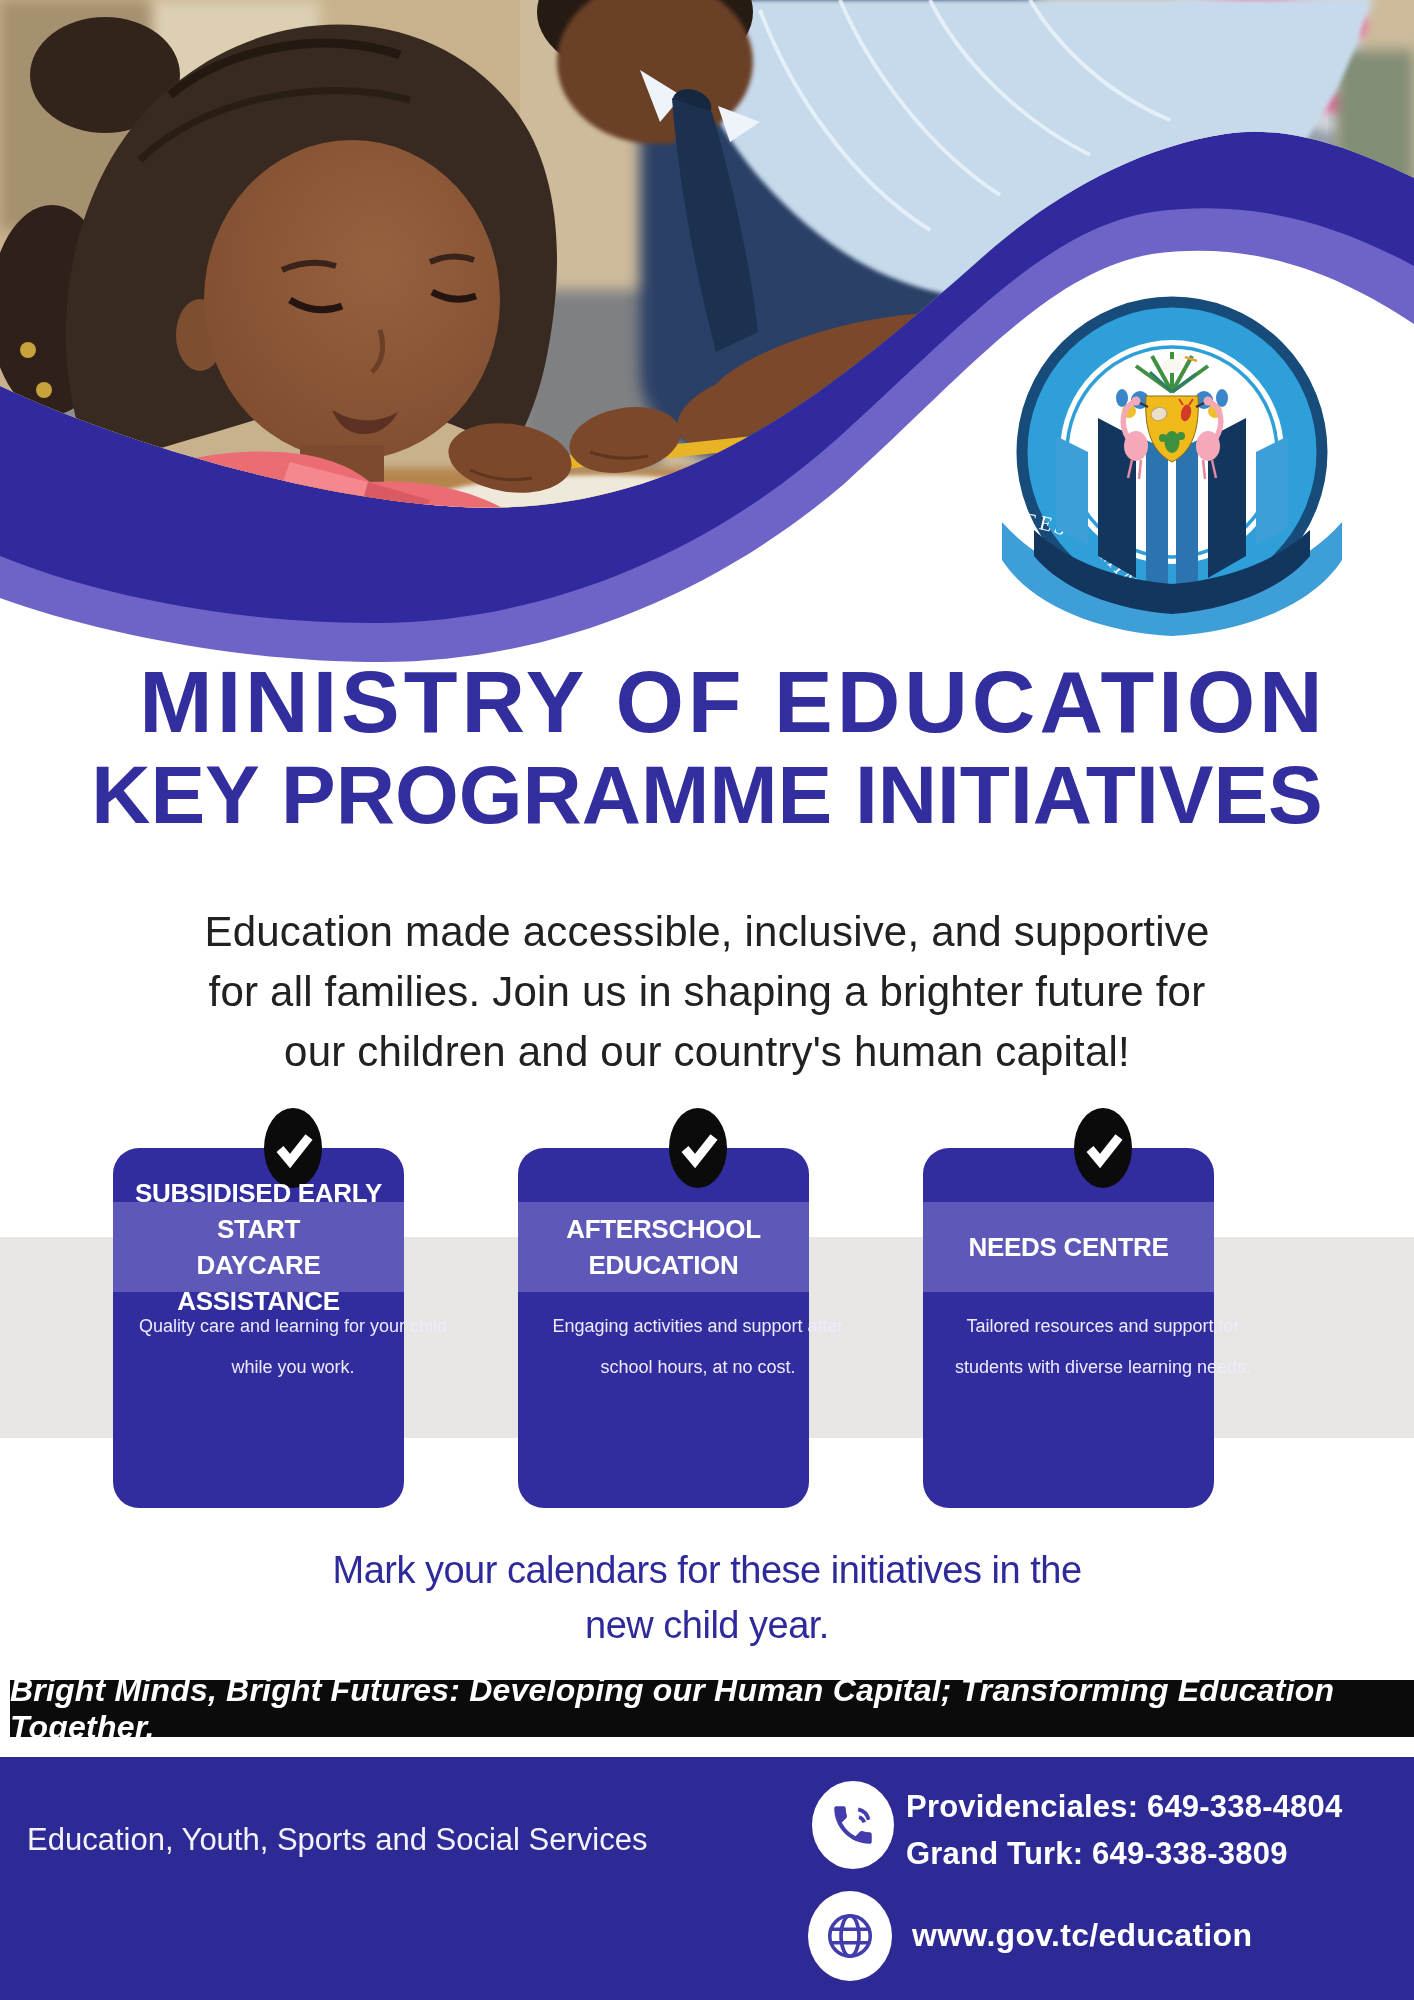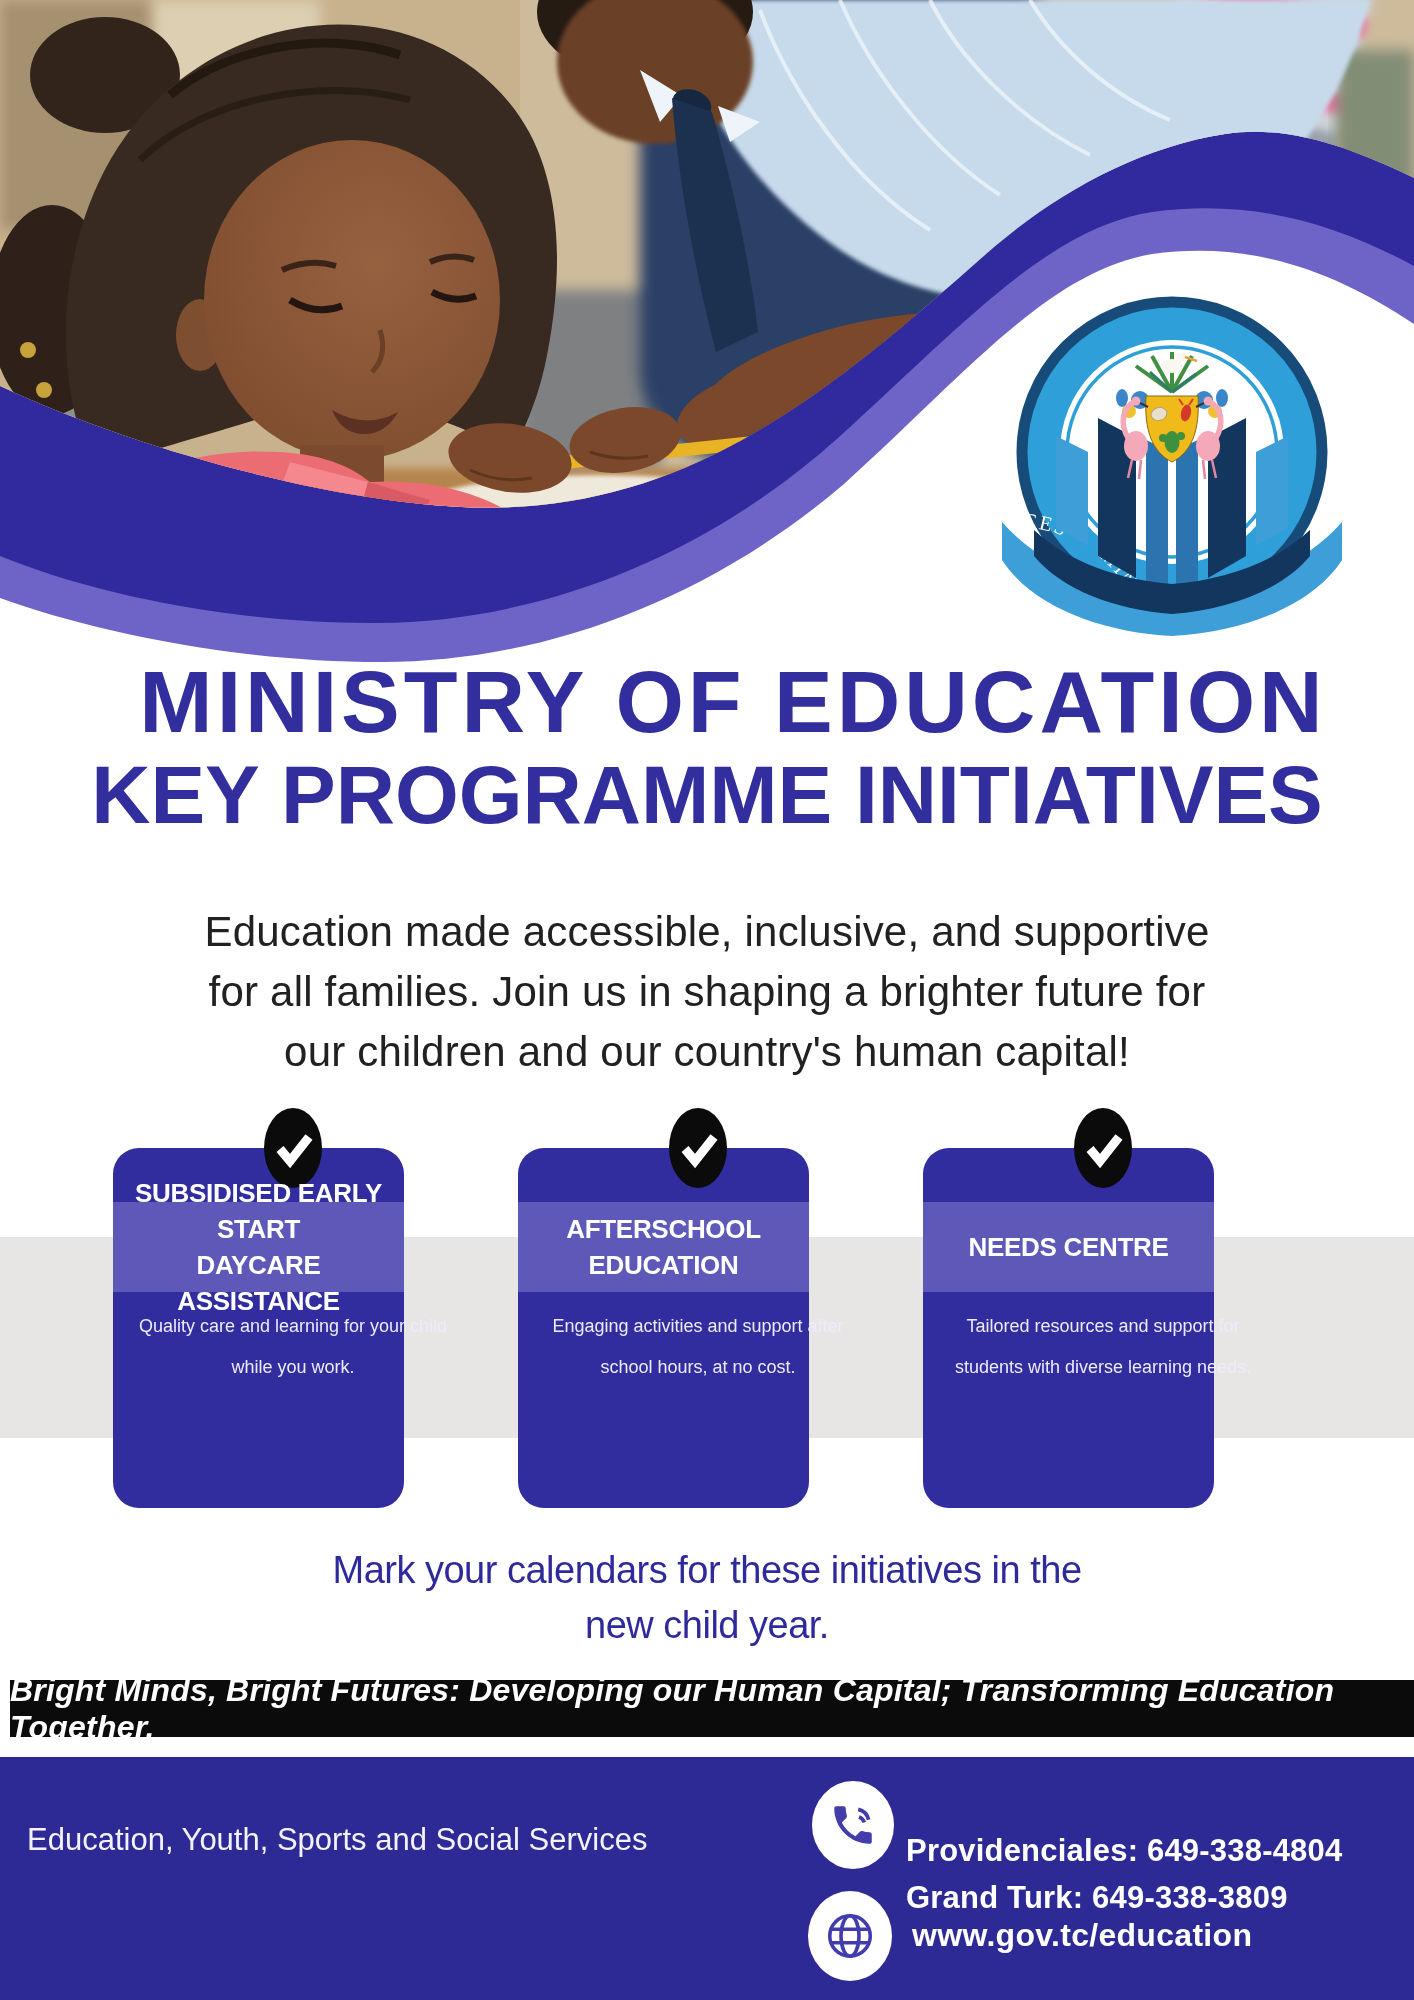--- a/index.html
+++ b/index.html
@@ -36,21 +36,21 @@
     font-size:32px;font-weight:bold;font-style:italic;letter-spacing:.2px;margin-left:10px;}
   
   .footer{left:0;top:1757px;width:1414px;height:243px;background:#2D2A96;}
   .finfo{position:absolute;left:27px;top:60px;width:760px;color:#F4F3FB;
     font-size:31px;line-height:45px;font-weight:400;}
   .circle-ic{position:absolute;border-radius:50%;background:#fff;
     display:flex;align-items:center;justify-content:center;}
   .phone-circle{left:812px;top:24px;width:82px;height:88px;}
   .globe-circle{left:808px;top:134px;width:84px;height:90px;}
   .fphones{position:absolute;left:906px;top:26px;color:#fff;font-weight:bold;
-    font-size:31px;line-height:47px;letter-spacing:.2px;margin-top:44px;}
+    font-size:31px;line-height:47px;letter-spacing:.2px;}
   .fsite{position:absolute;left:912px;top:160px;color:#fff;font-weight:bold;
     font-size:32px;letter-spacing:.3px;}
 </style>
 </head>
 <body>
 
 <svg id="hero" class="abs" viewBox="0 0 1414 690">
   <defs>
     <filter id="b2">
         <feGaussianBlur stdDeviation="2"></feGaussianBlur>

